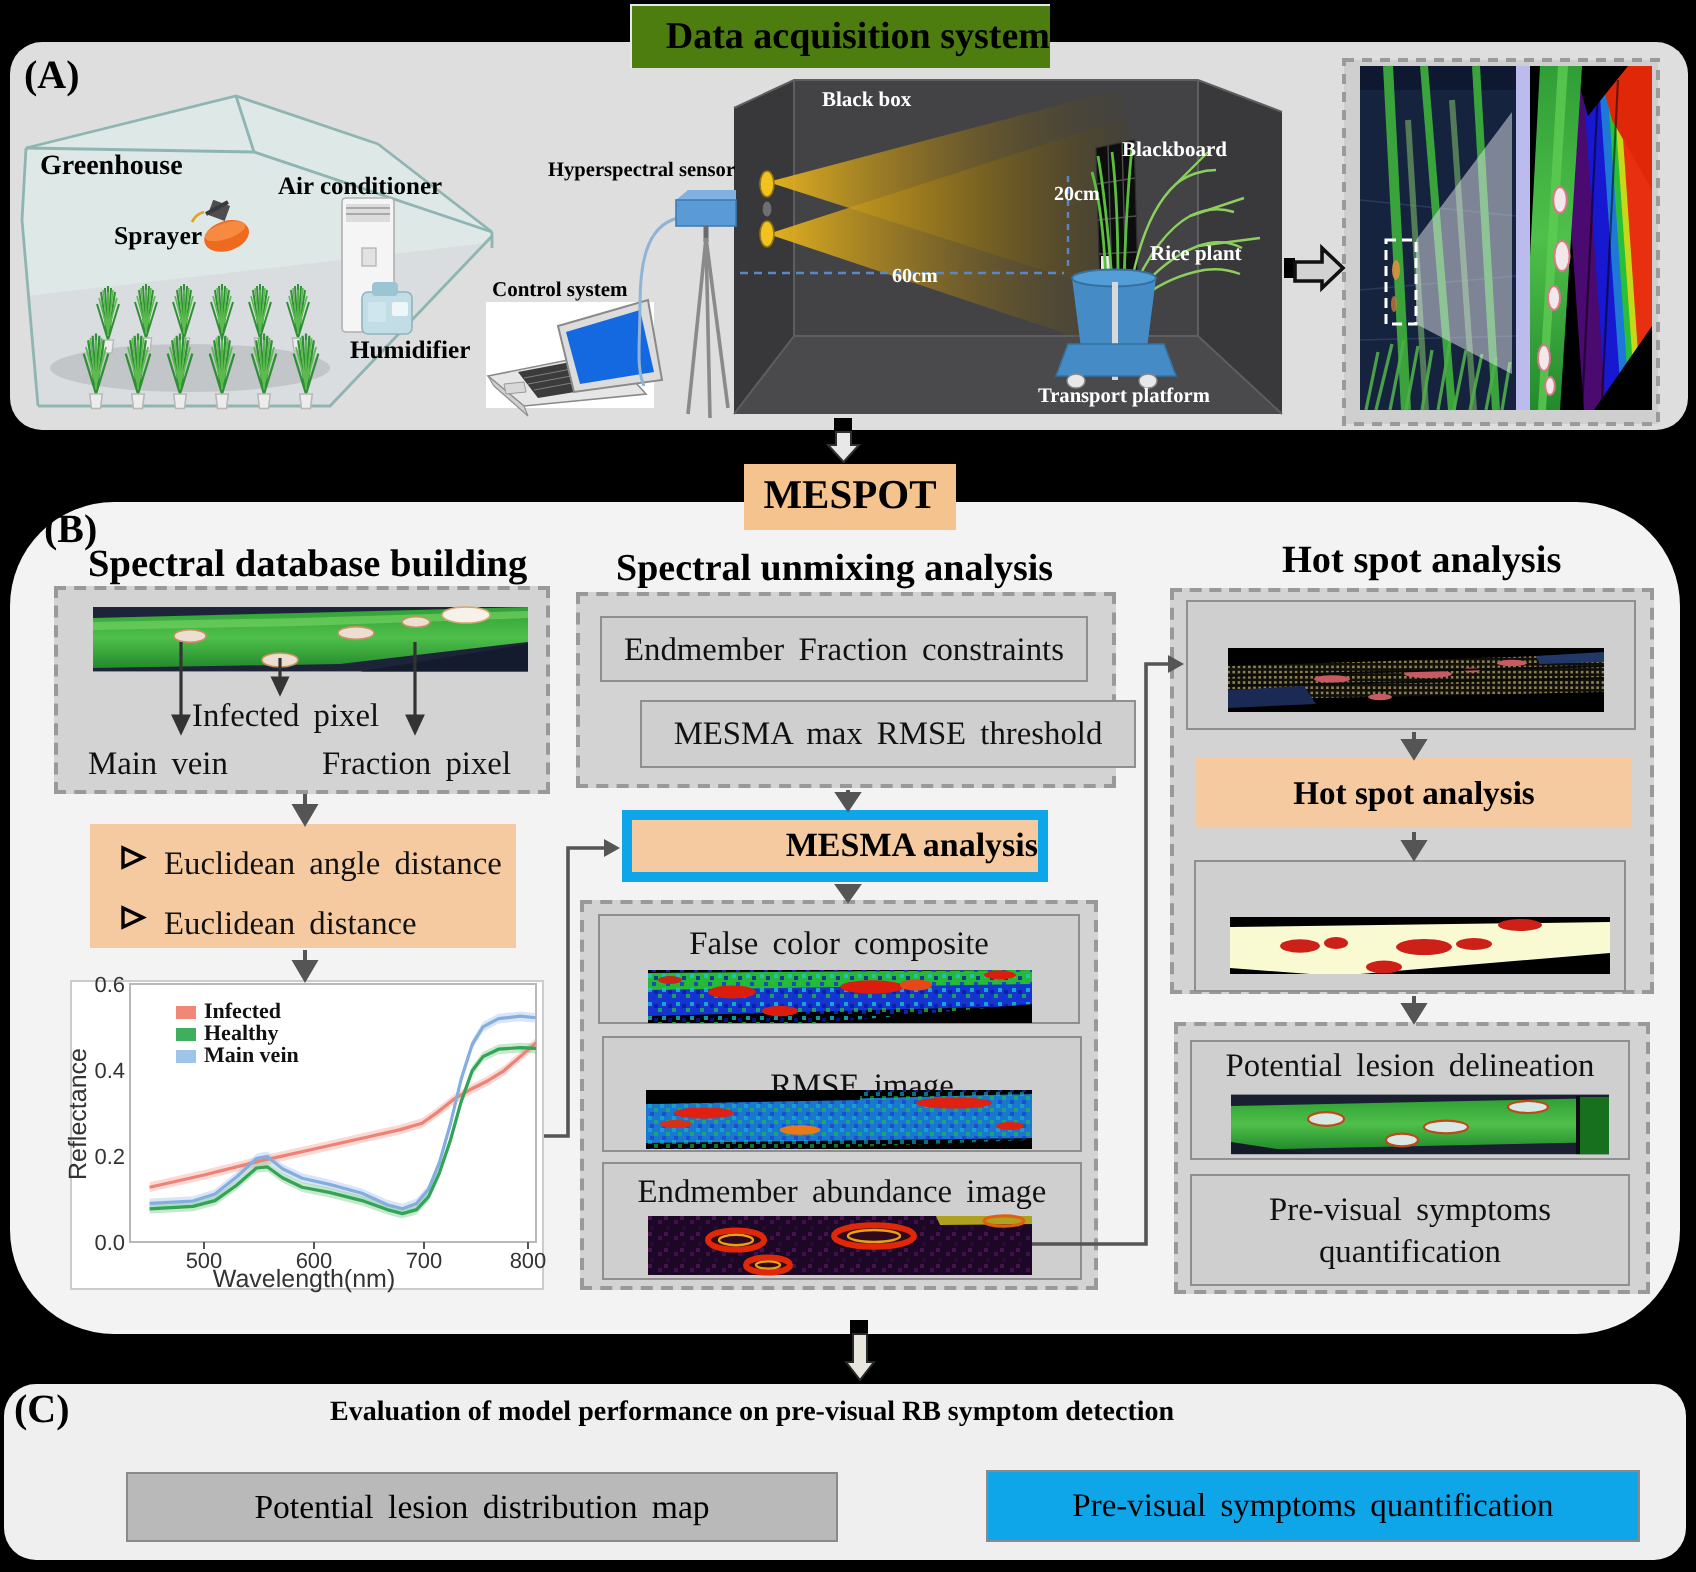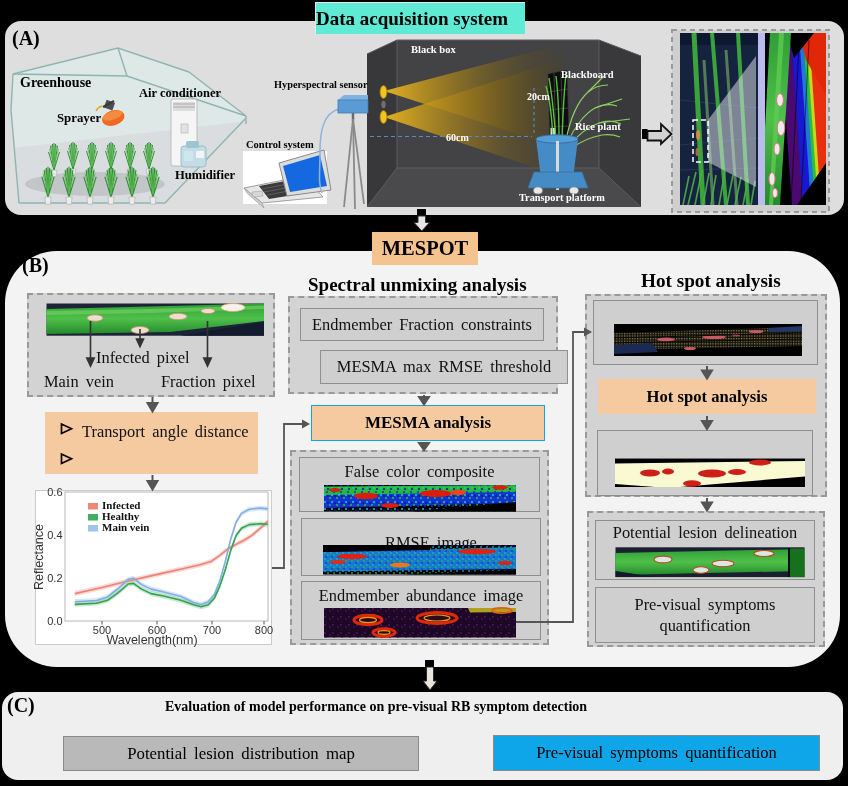--- a/index.html
+++ b/index.html
@@ -11,42 +11,44 @@
   display:flex;align-items:center;justify-content:center;text-align:center;}
 .ob{position:absolute;box-sizing:border-box;background:#f6caa0;
   display:flex;align-items:center;justify-content:center;text-align:center;}
 .ttl{position:absolute;font-weight:bold;color:#000;white-space:nowrap;}
 .bt{font-size:16.4px;color:#111;word-spacing:3px;line-height:1.3;}
 </style></head><body>
 <div id="page">
 <div class="panel" style="left:5px;top:21px;width:839px;height:194px;background:#dedede;border-radius:16px;"></div>
 <div class="panel" style="left:5px;top:251px;width:835px;height:416px;background:#f3f3f3;border-radius:52px;"></div>
 <div class="panel" style="left:2px;top:692px;width:841px;height:88px;background:#efefef;border-radius:16px;"></div>
-<div class="abs" style="left:315px;top:2px;width:209px;height:31px;background:#5eead4;border-top:1px solid #e8e8e8;border-left:1px solid #e8e8e8;display:flex;align-items:center;justify-content:flex-start;">
+<div class="abs" style="left:315px;top:2px;width:209px;height:31px;background:#4d7c0f;border-top:1px solid #e8e8e8;border-left:1px solid #e8e8e8;display:flex;align-items:center;justify-content:flex-end;">
       <span style="font-weight:bold;font-size:19px;white-space:nowrap;">Data acquisition system</span>
     </div>
 <div class="abs" style="left:372px;top:232px;width:106px;height:33px;background:#f5c38e;display:flex;align-items:center;justify-content:center;">
       <span style="font-weight:bold;font-size:20.5px;">MESPOT</span>
     </div>
 <div class="ttl" style="left:12px;top:27px;font-size:20px;">(A)</div>
 <div class="ttl" style="left:22px;top:254px;font-size:20px;">(B)</div>
 <div class="ttl" style="left:7px;top:694px;font-size:20px;">(C)</div>
+<div class="ttl" style="left:44px;top:272px;font-size:19.3px;">Spectral database building</div>
 <div class="ttl" style="left:308px;top:274px;font-size:19px;">Spectral unmixing analysis</div>
 <div class="ttl" style="left:641px;top:270px;font-size:19.2px;">Hot spot analysis</div>
 <div class="dash" style="left:27px;top:293px;width:248px;height:104px;"></div>
 <div class="ttl bt" style="left:96px;top:347px;font-weight:normal;">Infected pixel</div>
 <div class="ttl bt" style="left:44px;top:371px;font-weight:normal;">Main vein</div>
 <div class="ttl bt" style="left:161px;top:371px;font-weight:normal;">Fraction pixel</div>
 <div class="ob" style="left:45px;top:412px;width:213px;height:62px;"></div>
-<div class="ttl bt" style="left:82px;top:421px;font-weight:normal;">Transport angle distance</div>
+<div class="ttl bt" style="left:82px;top:421px;font-weight:normal;">Euclidean angle distance</div>
+<div class="ttl bt" style="left:82px;top:451px;font-weight:normal;">Euclidean distance</div>
 <div class="abs" style="left:35px;top:490px;width:237px;height:155px;background:#fff;border:1px solid #ccc;box-sizing:border-box;"></div>
 <div class="dash" style="left:288px;top:296px;width:270px;height:98px;"></div>
 <div class="ib bt" style="left:300px;top:308px;width:244px;height:33px;">Endmember Fraction constraints</div>
 <div class="ib bt" style="left:300px;top:350px;width:248px;height:34px;margin-left:20px;">MESMA max RMSE threshold</div>
-<div class="ob" style="left:311px;top:405px;width:234px;height:36px;border:1px solid #0ea5e9;">
+<div class="ob" style="left:311px;top:405px;width:213px;height:36px;border:5px solid #0ea5e9;justify-content:flex-end;">
       <span style="font-weight:bold;font-size:17px;">MESMA analysis</span>
     </div>
 <div class="dash" style="left:290px;top:450px;width:259px;height:195px;"></div>
 <div class="ib" style="left:299px;top:457px;width:241px;height:55px;"></div>
 <div class="ib" style="left:301px;top:518px;width:240px;height:58px;"></div>
 <div class="ib" style="left:301px;top:581px;width:240px;height:59px;"></div>
 <div class="abs bt" style="left:299px;top:461px;width:241px;text-align:center;">False color composite</div>
 <div class="abs bt" style="left:301px;top:532px;width:260px;text-align:center;">RMSE image</div>
 <div class="abs bt" style="left:301px;top:585px;width:240px;text-align:center;">Endmember abundance image</div>
 <div class="dash" style="left:585px;top:294px;width:242px;height:203px;"></div>

